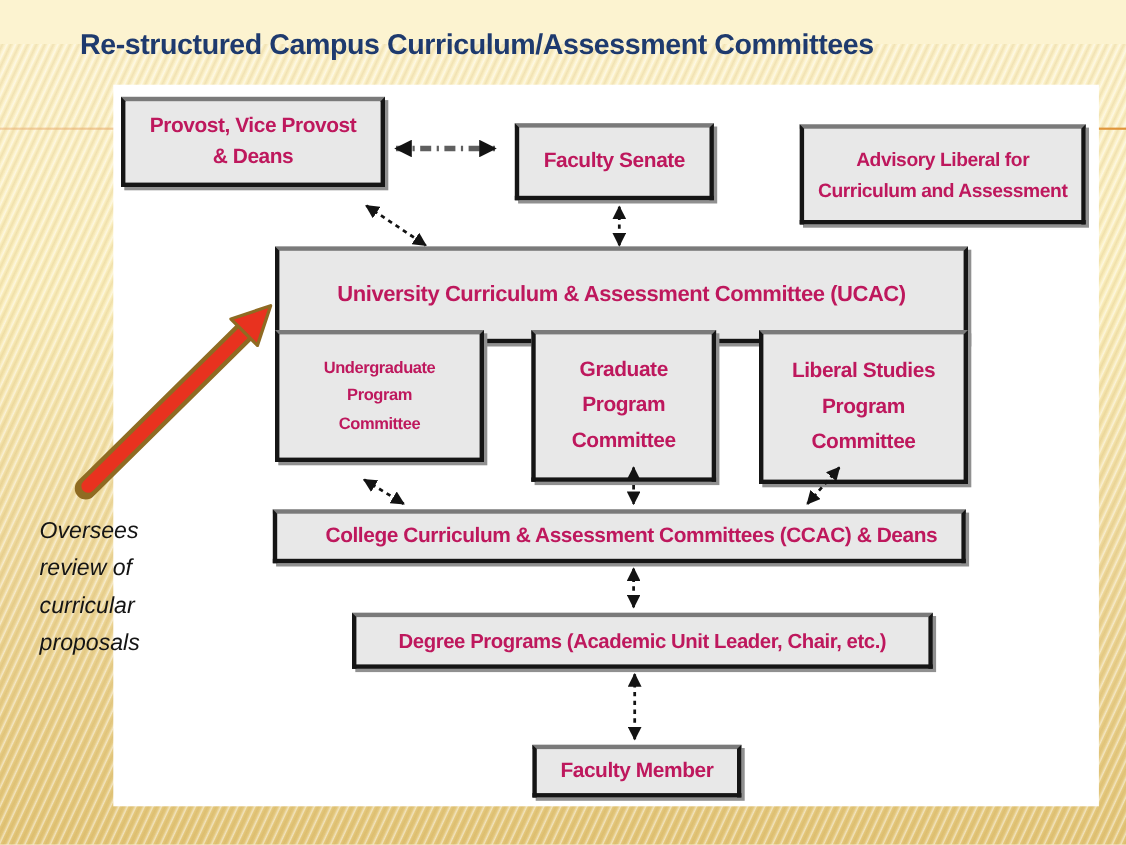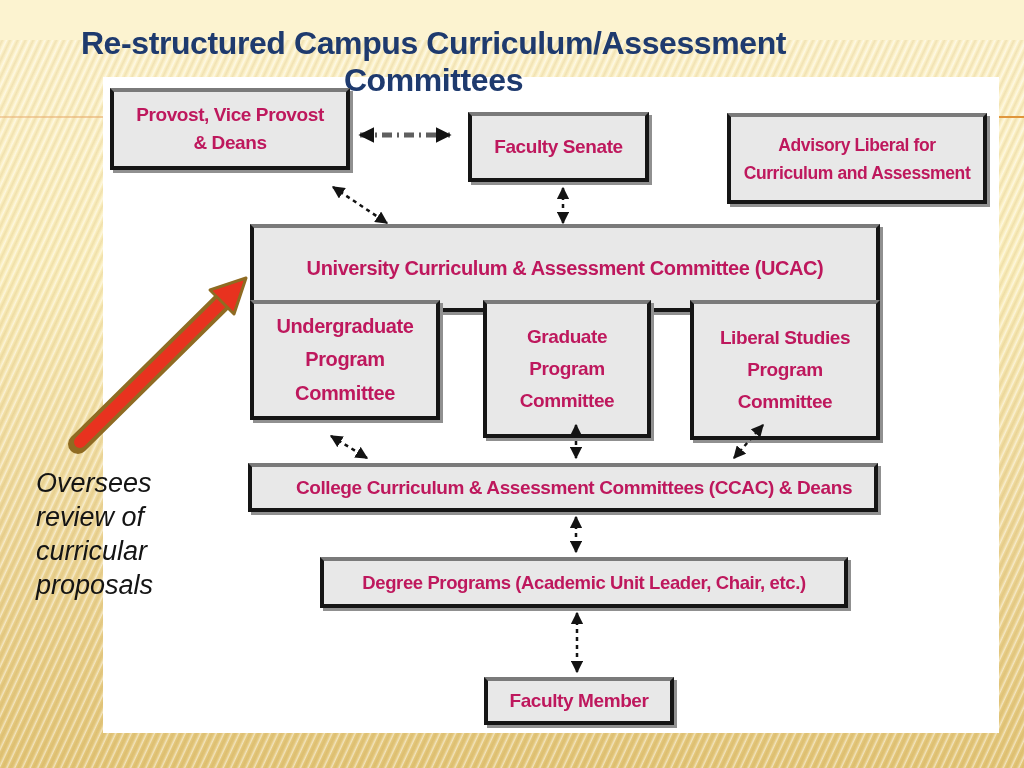--- a/index.html
+++ b/index.html
@@ -26,44 +26,44 @@
     position:absolute;top:116px;left:0;width:1024px;height:2px;z-index:1;
     background:linear-gradient(90deg,rgba(233,178,118,0.55),#e0953a);
   }
   .panel{
     position:absolute;left:103px;top:77px;width:896px;height:656px;
     background:#ffffff;z-index:2;
   }
   .slide-title{
     position:absolute;top:25px;left:0;width:811px;z-index:3;
     text-align:center;box-sizing:border-box;padding-left:56px;
-    font-weight:bold;font-size:32px;letter-spacing:-0.4px;color:#1e3a6e;
+    font-weight:bold;font-size:26px;letter-spacing:-0.4px;color:#1e3a6e;
   }
   .node{
     position:absolute;z-index:4;box-sizing:border-box;
     background:#e8e8e8;
     border:4px solid #151515;border-top:4px solid #7a7a7a;
     box-shadow:3px 3px 0 #909090;
     display:flex;align-items:center;justify-content:center;
     text-align:center;font-weight:bold;color:#be185d;
     letter-spacing:-0.4px;white-space:pre-line;
   }
   .n-provost{left:110px;top:88px;width:240px;height:82px;font-size:19px;line-height:1.5;}
   .n-senate{left:468px;top:112px;width:181px;height:70px;font-size:19px;}
   .n-advisory{left:727px;top:113px;width:260px;height:91px;font-size:17.5px;line-height:1.6;}
   .n-ucac{left:250px;top:224px;width:630px;height:88px;font-size:20px;}
-  .n-undergrad{left:250px;top:300px;width:190px;height:120px;font-size:20px;line-height:1.68;}
+  .n-undergrad{left:250px;top:300px;width:190px;height:120px;font-size:15px;line-height:1.68;}
   .n-graduate{left:483px;top:300px;width:168px;height:138px;font-size:19px;line-height:1.68;}
   .n-liberal{left:690px;top:300px;width:190px;height:140px;font-size:19px;line-height:1.68;}
   .n-ccac{left:248px;top:463px;width:630px;height:49px;font-size:19px;padding-left:22px;}
   .n-degree{left:320px;top:557px;width:528px;height:51px;font-size:18.5px;}
   .n-faculty{left:484px;top:677px;width:190px;height:48px;font-size:19px;}
   .annotation{
     position:absolute;left:36px;top:466px;width:160px;z-index:5;
-    font-style:italic;font-size:27px;line-height:34px;color:#141414;
+    font-style:italic;font-size:21px;line-height:34px;color:#141414;
     white-space:pre-line;
   }
   .overlay{
     position:absolute;left:0;top:0;z-index:6;pointer-events:none;
   }
   .dash{
     stroke:#131313;stroke-width:2.5;fill:none;stroke-dasharray:4 4;
     marker-start:url(#ah);marker-end:url(#ah);
   }
   .dashdot{

